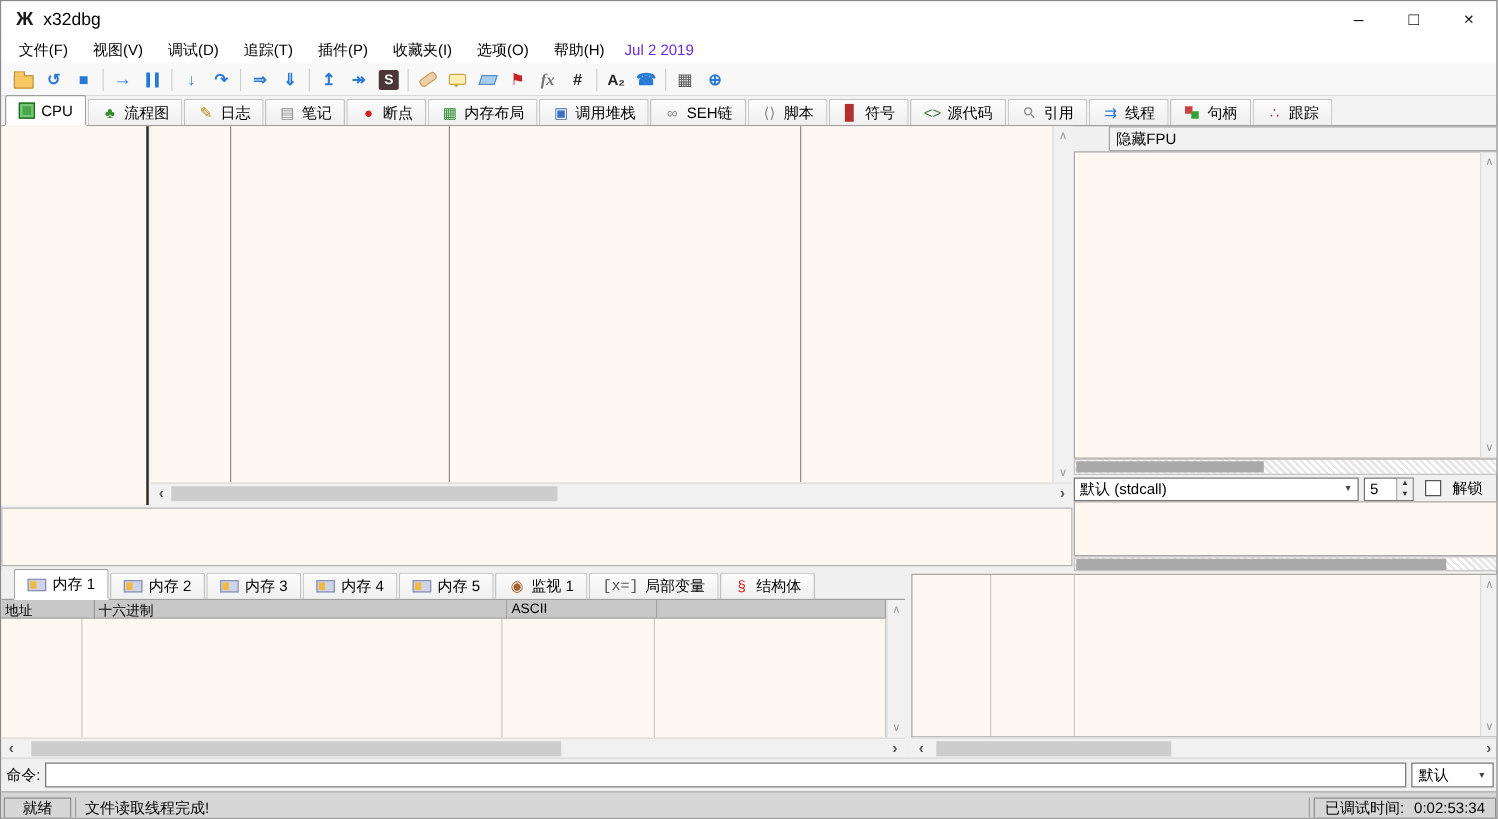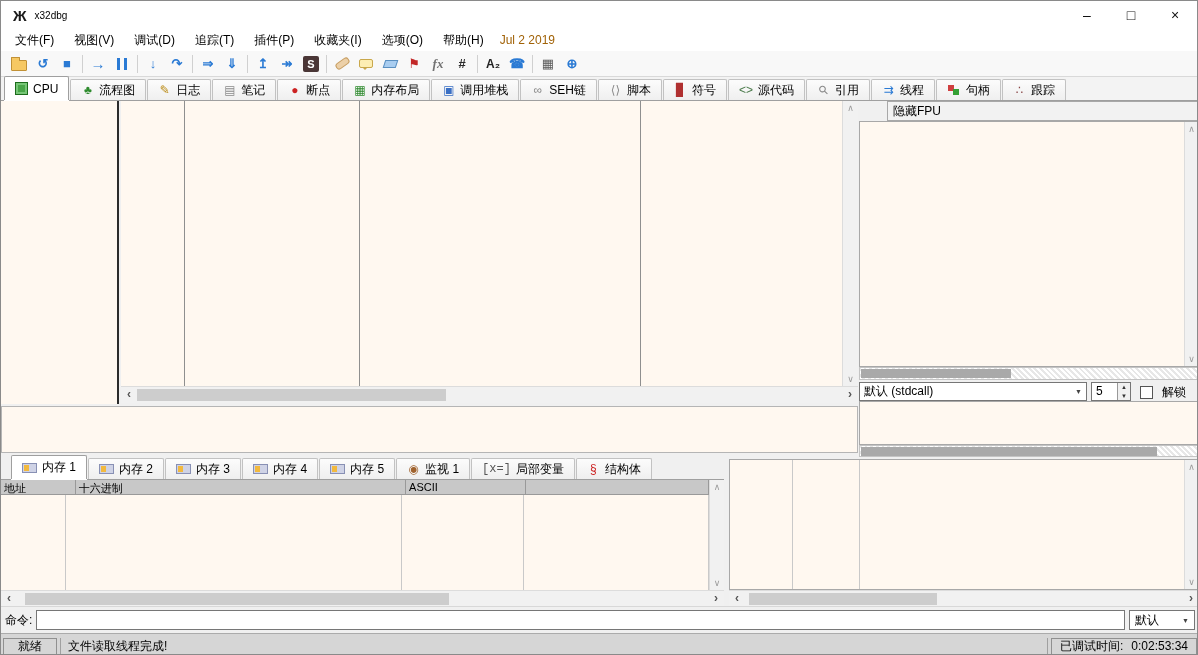--- a/index.html
+++ b/index.html
@@ -2,27 +2,27 @@
 <html><head>
 <meta charset="utf-8">
 <style>
   * { margin:0; padding:0; box-sizing:border-box; }
   body { font-family:"Liberation Sans","DejaVu Sans",sans-serif; font-size:12px; color:#000; background:#888; }
   #app { position:relative; width:1198px; height:655px; background:#f0f0f0; border:1px solid #8a8a8a; overflow:hidden; }
 
   
   .titlebar { height:28px; background:#fff; display:flex; align-items:center; padding-left:12px; }
   .appicon { font-weight:bold; font-size:15px; color:#1a1a1a; margin-right:8px; }
-  .apptitle { font-size:10px; }
+  .apptitle { font-size:14px; }
   .wctrls { margin-left:auto; display:flex; }
   .wbtn { width:44px; text-align:center; font-size:14px; line-height:28px; color:#111; cursor:default; }
 
   .menubar { height:22px; background:#fff; display:flex; align-items:center; padding-left:4px; }
   .mitem { padding:0 10px; line-height:22px; }
-  .builddate { color:#a16207; margin-left:6px; }
+  .builddate { color:#6d28d9; margin-left:6px; }
 
   .toolbar { height:26px; background:#f8f8f8; border-bottom:1px solid #d9d9d9; display:flex; align-items:center; padding-left:6px; }
   .tbtn { width:24px; height:22px; border:none; background:transparent; display:flex; align-items:center; justify-content:center; }
   .tsep { width:1px; height:18px; background:#d0d0d0; margin:0 3px; }
   .g { display:inline-block; min-width:14px; text-align:center; font-size:13px; line-height:1; }
   .c-blue { color:#2a7ad4; font-weight:bold; }
   .c-red { color:#c22727; }
   .c-dark { color:#2b2b2b; font-weight:bold; }
   .c-greyd { color:#5a5a5a; }
   .g-fx { font-family:"Liberation Serif",serif; font-style:italic; font-weight:bold; color:#737373; }
@@ -65,21 +65,21 @@
   .vsb { background:#f1f1f1; border-left:1px solid #dcdcdc; position:absolute; }
   .vsb .sa { position:absolute; left:0; width:100%; text-align:center; font-size:9px; color:#9a9a9a; }
   .hsb { background:#f1f1f1; border-top:1px solid #dcdcdc; position:absolute; }
   .hsb .sa { position:absolute; top:0; height:100%; line-height:15px; font-size:12px; color:#555; font-weight:bold; width:12px; text-align:center; }
   .hsb .thumb { position:absolute; top:2px; height:12px; background:#cdcdcd; }
   .hatch { background:repeating-linear-gradient(45deg,#ffffff 0 2px,#e7e7e7 2px 4px); border:1px solid #c4c4c4; }
   .hatch .thumb2 { position:absolute; top:1px; height:9px; background:#a9a9a9; }
 
   .fpubtn { background:#f2f2f2; border:1px solid #a8a8a8; line-height:18px; padding-left:5px;margin-left:28px; }
 
-  .convrow { display:flex; align-items:flex-end; }
+  .convrow { display:flex; align-items:flex-start; }
   .selectbox { height:19px; background:#fff; border:1px solid #767676; display:flex; align-items:center; padding:0 4px; }
   .selectbox .dd { margin-left:auto; font-size:7px; color:#444; }
   .spin { height:19px; background:#fff; border:1px solid #767676; display:flex; margin-left:4px; }
   .spin .val { flex:1; text-align:left; padding:1px 0 0 4px; }
   .spin .btns { width:13px; border-left:1px solid #999; display:flex; flex-direction:column; }
   .spin .btns span { flex:1; font-size:6px; line-height:8px; text-align:center; color:#333; background:#f0f0f0; }
   .cbwrap { display:flex; align-items:center; gap:9px; margin-left:9px; }
   .cb { width:13px; height:13px; background:#fff; border:1px solid #555; display:inline-block; }
 
   .dumptabs { display:flex; align-items:flex-end; height:24px; border-bottom:1px solid #9f9f9f; background:#f0f0f0; padding-left:10px; }

